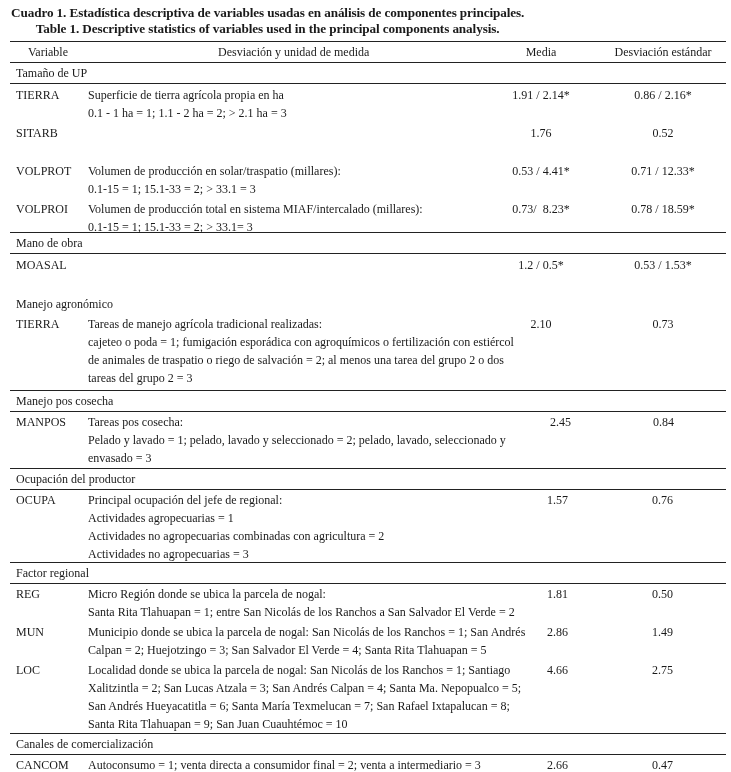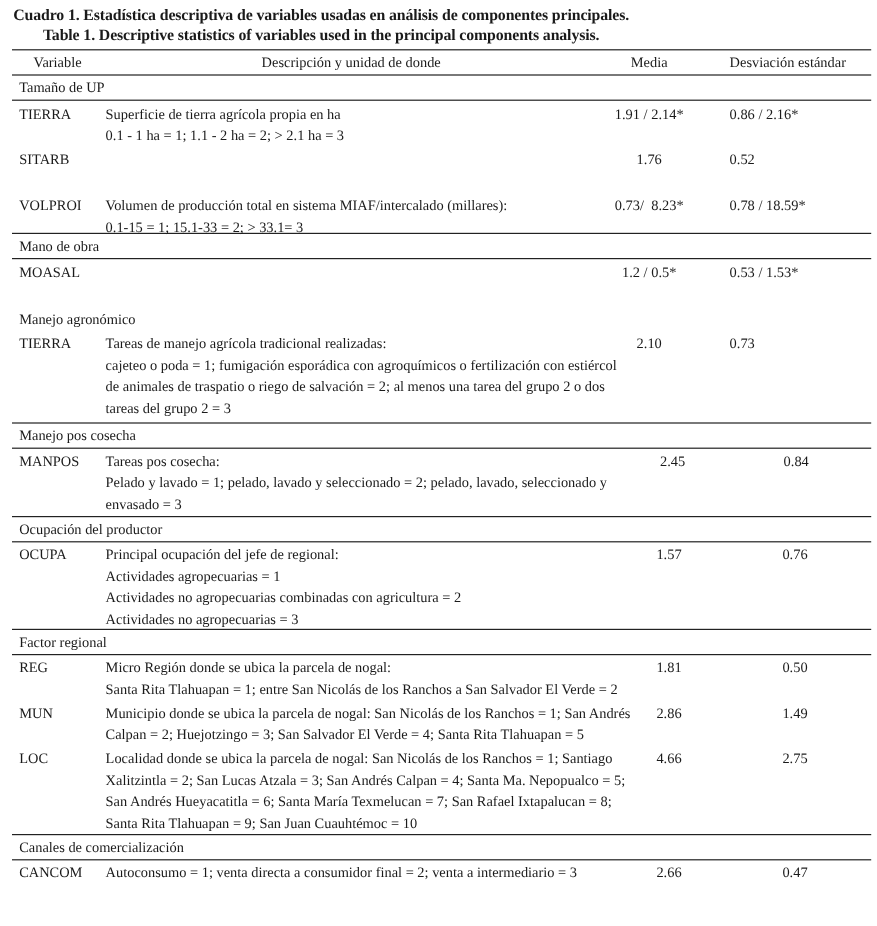--- a/index.html
+++ b/index.html
@@ -20,37 +20,37 @@
   .hr { height: 0; border-top: 1.6px solid #222; }
   .row { position: relative; font-size: 12px; line-height: 18px; }
   .hdr { height: 20px; }
   .hdr span { position: absolute; top: 1px; }
   .sect { height: 20px; }
   .sect span { position: absolute; left: 6px; top: 1px; }
   .var { position: absolute; left: 6px; }
   .desc { position: absolute; left: 78px; width: 440px; }
   .desc div { white-space: nowrap; }
   .media-c { position: absolute; left: 476px; width: 110px; text-align: center; }
-  .desv-c { position: absolute; left: 598px; width: 110px; }
+  .desv-c { position: absolute; left: 598px; width: 110px; text-align: center; }
   .media-l { position: absolute; left: 537px; }
   .desv-l { position: absolute; left: 642px; }
 </style>
 </head>
 <body>
 
 <div class="caption">
   <div>Cuadro 1. Estadística descriptiva de variables usadas en análisis de componentes principales.</div>
   <div>Table 1. Descriptive statistics of variables used in the principal components analysis.</div>
 </div>
 
 <div class="tbl">
   <div class="hr"></div>
   <div class="row hdr">
     <span style="left:18px">Variable</span>
-    <span style="left:208px">Descripción y unidad de donde</span>
+    <span style="left:208px">Desviación y unidad de medida</span>
     <span class="media-c" style="position:absolute;top:1px">Media</span>
     <span class="desv-c" style="position:absolute;top:1px">Desviación estándar</span>
   </div>
   <div class="hr"></div>
 
   <div class="row sect">
       <span>Tamaño de UP</span>
     </div>
   <div class="hr"></div>
   <div class="row" style="height:38px;margin-top:2px">
@@ -59,20 +59,29 @@
       <div>Superficie de tierra agrícola propia en ha</div>
       <div>0.1 - 1 ha = 1; 1.1 - 2 ha = 2; &gt; 2.1 ha = 3</div>
     </div>
     <span class="media-c">1.91 / 2.14*</span>
     <span class="desv-c">0.86 / 2.16*</span>
   </div>
   <div class="row" style="height:38px">
     <span class="var">SITARB</span>
     <span class="media-c">1.76</span>
     <span class="desv-c">0.52</span>
+  </div>
+  <div class="row" style="height:38px">
+    <span class="var">VOLPROT</span>
+    <div class="desc">
+      <div>Volumen de producción en solar/traspatio (millares):</div>
+      <div>0.1-15 = 1; 15.1-33 = 2; &gt; 33.1 = 3</div>
+    </div>
+    <span class="media-c">0.53 / 4.41*</span>
+    <span class="desv-c">0.71 / 12.33*</span>
   </div>
   <div class="row" style="height:32px">
     <span class="var">VOLPROI</span>
     <div class="desc">
       <div>Volumen de producción total en sistema MIAF/intercalado (millares):</div>
       <div>0.1-15 = 1; 15.1-33 = 2; &gt; 33.1= 3</div>
     </div>
     <span class="media-c" style="white-space:pre">0.73/  8.23*</span>
     <span class="desv-c">0.78 / 18.59*</span>
   </div>

